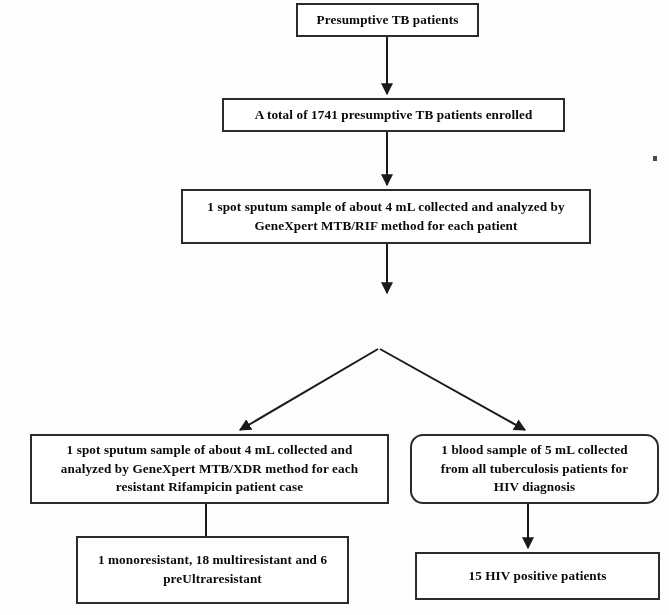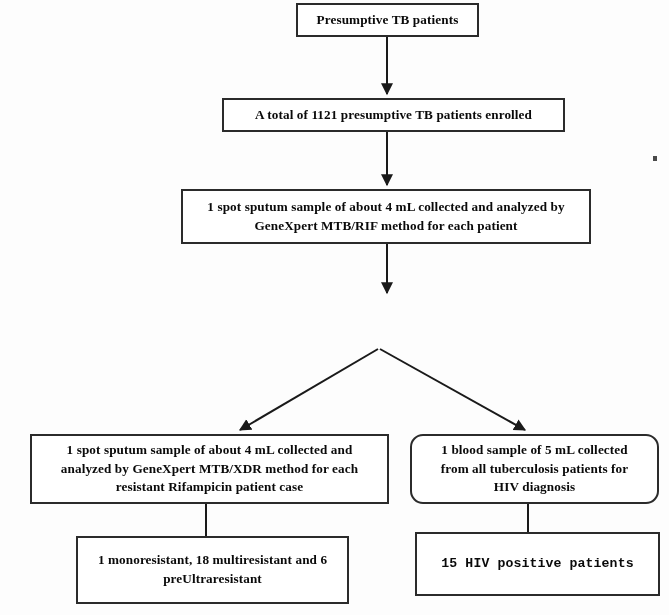--- a/index.html
+++ b/index.html
@@ -38,21 +38,21 @@
     white-space: pre-line;
   }
   
   #node-presumptive      { left: 296px; top: 3px;   width: 183px; height: 34px; }
   #node-enrolled         { left: 222px; top: 98px;  width: 343px; height: 34px; }
   #node-sputum-rif       { left: 181px; top: 189px; width: 410px; height: 55px; }
   #node-mtbc-results     { left: 250px; top: 297px; width: 278px; height: 52px; }
   #node-sputum-xdr       { left: 30px;  top: 434px; width: 359px; height: 70px; }
   #node-blood-hiv        { left: 410px; top: 434px; width: 249px; height: 70px; border-radius: 13px; }
   #node-resistance-final { left: 76px;  top: 536px; width: 273px; height: 68px; }
-  #node-hiv-final        { left: 415px; top: 532px; width: 245px; height: 64px; font-family: Liberation Mono, monospace; }
+  #node-hiv-final        { left: 415px; top: 552px; width: 245px; height: 48px; }
 
   #edges {
     position: absolute;
     left: 0; top: 0;
     width: 669px;
     height: 615px;
     pointer-events: none;
   }
   .speck {
     position: absolute;
@@ -88,21 +88,21 @@
     <line x1="206" y1="504" x2="206" y2="548" stroke="#1a1a1a" stroke-width="2" marker-end="url(#arrowhead)"></line>
 
     <line x1="528" y1="504" x2="528" y2="548" stroke="#1a1a1a" stroke-width="2" marker-end="url(#arrowhead)"></line>
   </svg>
 
   <div class="node" id="node-presumptive">
     <span class="txt">Presumptive TB patients</span>
   </div>
 
   <div class="node" id="node-enrolled">
-    <span class="txt">A total of 1121 presumptive TB patients enrolled</span>
+    <span class="txt">A total of 1741 presumptive TB patients enrolled</span>
   </div>
 
   <div class="node" id="node-sputum-rif">
     <span class="txt">1 spot sputum sample of about 4 mL collected and analyzed by
 GeneXpert MTB/RIF method for each patient</span>
   </div>
 
 
   <div class="node" id="node-sputum-xdr">
     <span class="txt">1 spot sputum sample of about 4 mL collected and

